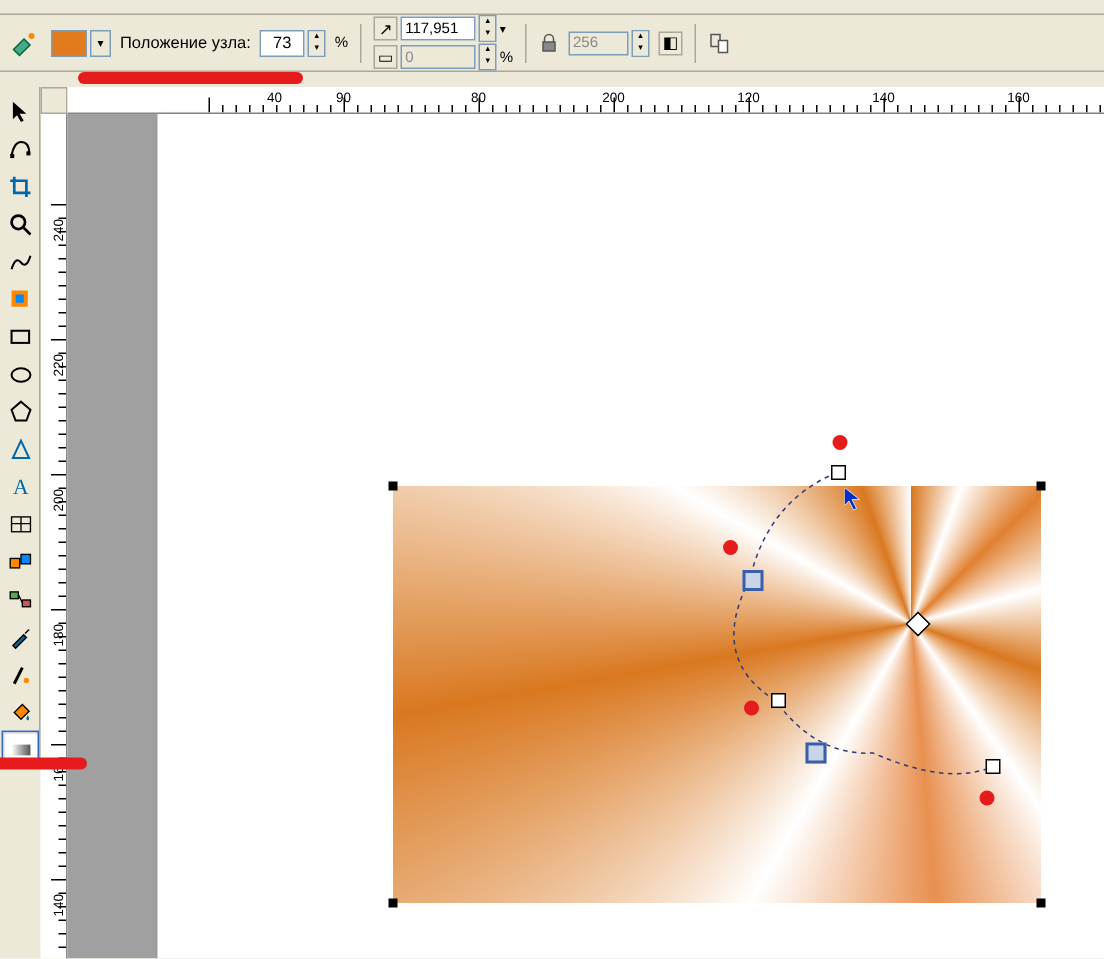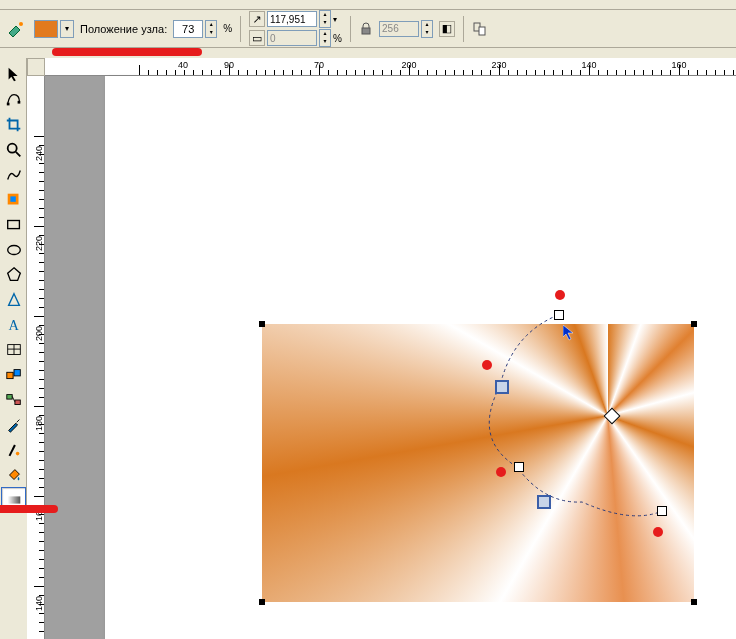--- a/index.html
+++ b/index.html
@@ -160,21 +160,21 @@
       <div class="tick-h" style="left: 193px;"></div>
       <div class="tick-h" style="left: 202px;"></div>
       <div class="tick-h" style="left: 211px;"></div>
       <div class="tick-h" style="left: 220px;"></div>
       <div class="tick-h" style="left: 229px;"></div>
       <div class="tick-h" style="left: 238px;"></div>
       <div class="tick-h" style="left: 247px;"></div>
       <div class="tick-h" style="left: 256px;"></div>
       <div class="tick-h" style="left: 265px;"></div>
       <div class="tick-h major" style="left: 274px;"></div>
-      <div class="tick-h-label" style="left: 274px;">70</div>
+      <div class="tick-h-label" style="left: 274px;">80</div>
       <div class="tick-h" style="left: 283px;"></div>
       <div class="tick-h" style="left: 292px;"></div>
       <div class="tick-h" style="left: 301px;"></div>
       <div class="tick-h" style="left: 310px;"></div>
       <div class="tick-h" style="left: 319px;"></div>
       <div class="tick-h" style="left: 328px;"></div>
       <div class="tick-h" style="left: 337px;"></div>
       <div class="tick-h" style="left: 346px;"></div>
       <div class="tick-h" style="left: 355px;"></div>
       <div class="tick-h major" style="left: 364px;"></div>
@@ -182,21 +182,21 @@
       <div class="tick-h" style="left: 373px;"></div>
       <div class="tick-h" style="left: 382px;"></div>
       <div class="tick-h" style="left: 391px;"></div>
       <div class="tick-h" style="left: 400px;"></div>
       <div class="tick-h" style="left: 409px;"></div>
       <div class="tick-h" style="left: 418px;"></div>
       <div class="tick-h" style="left: 427px;"></div>
       <div class="tick-h" style="left: 436px;"></div>
       <div class="tick-h" style="left: 445px;"></div>
       <div class="tick-h major" style="left: 454px;"></div>
-      <div class="tick-h-label" style="left: 454px;">230</div>
+      <div class="tick-h-label" style="left: 454px;">120</div>
       <div class="tick-h" style="left: 463px;"></div>
       <div class="tick-h" style="left: 472px;"></div>
       <div class="tick-h" style="left: 481px;"></div>
       <div class="tick-h" style="left: 490px;"></div>
       <div class="tick-h" style="left: 499px;"></div>
       <div class="tick-h" style="left: 508px;"></div>
       <div class="tick-h" style="left: 517px;"></div>
       <div class="tick-h" style="left: 526px;"></div>
       <div class="tick-h" style="left: 535px;"></div>
       <div class="tick-h major" style="left: 544px;"></div>

